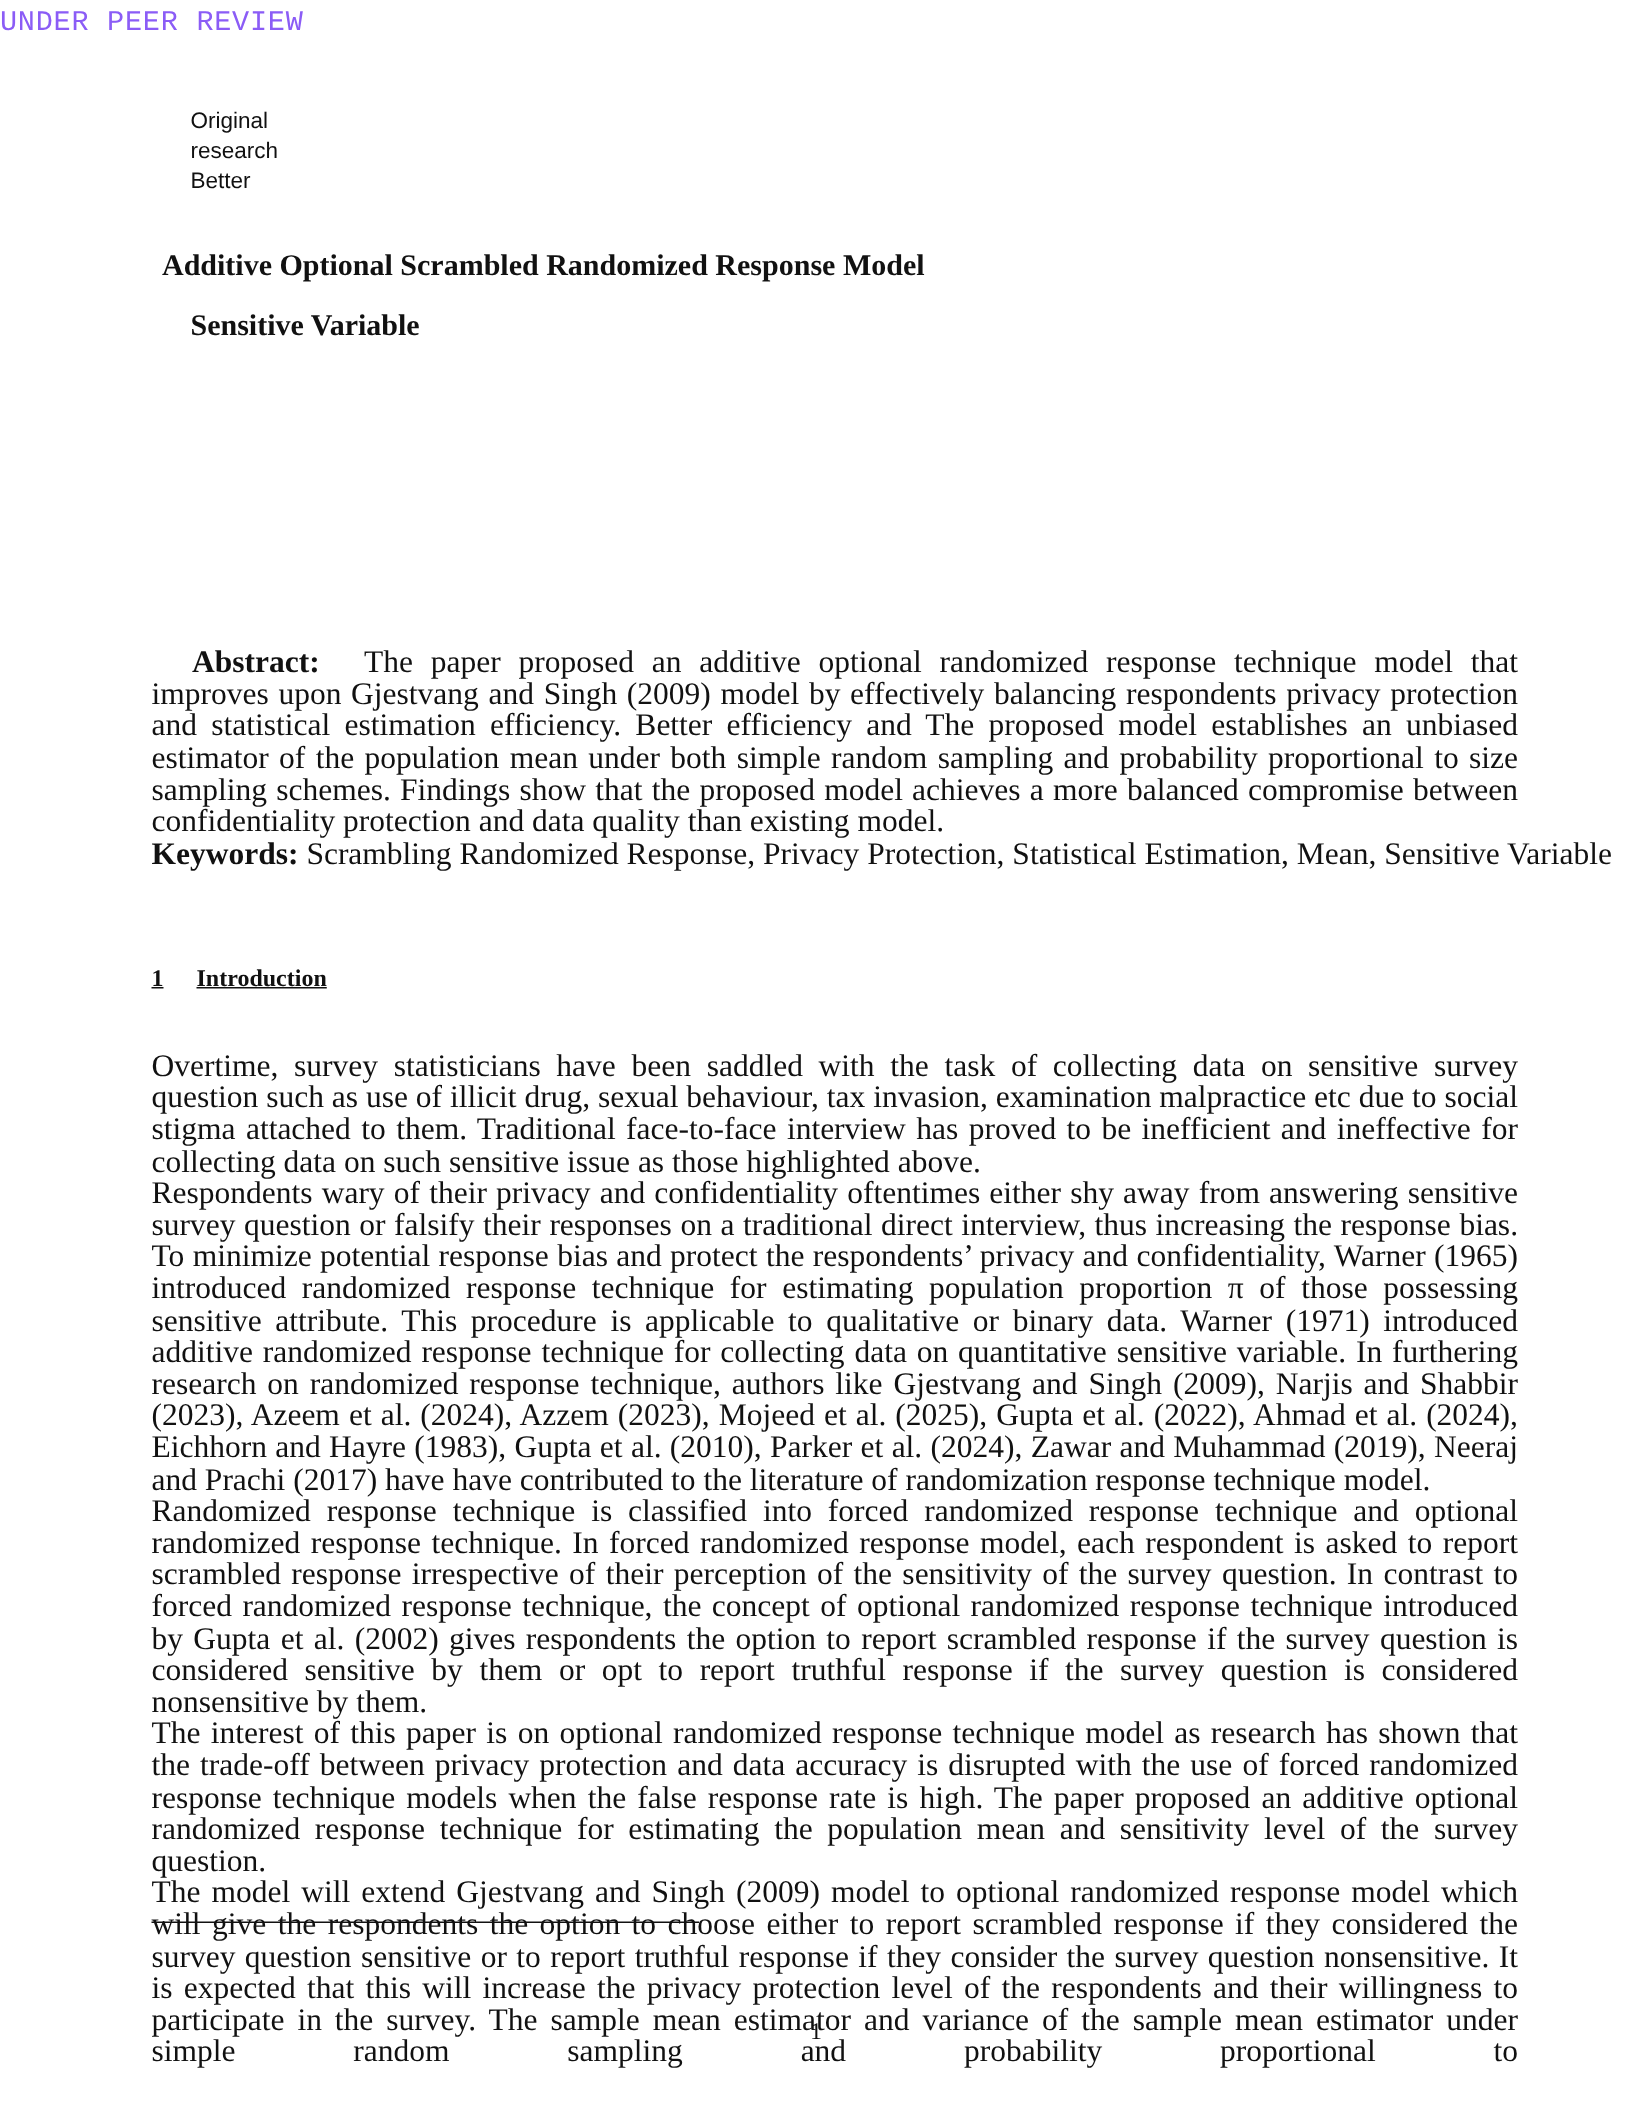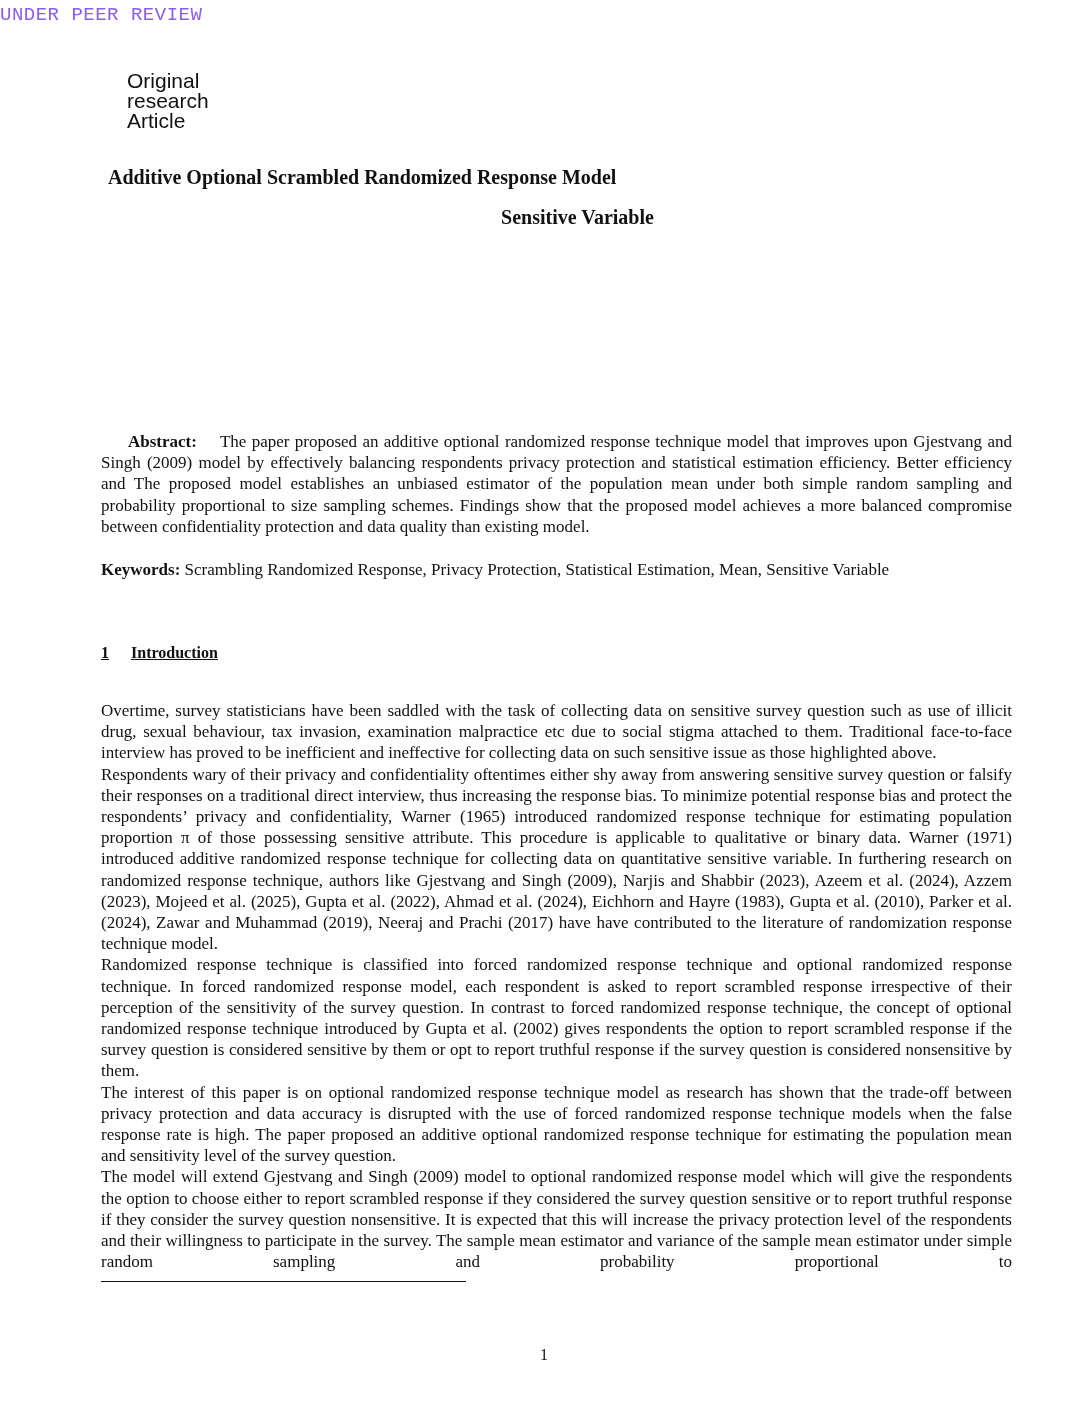--- a/index.html
+++ b/index.html
@@ -8,34 +8,34 @@
       color: #111; font-family: "DejaVu Serif", "Liberation Serif", serif;
     }
     .watermark {
       position: absolute; left: 0; top: 4px;
       font-family: "Liberation Mono", "DejaVu Sans Mono", monospace;
       font-size: 19px; letter-spacing: 0.5px; color: #8b5cf6;
     }
     .article-type {
       position: absolute; left: 127px; top: 71px;
       font-family: "Liberation Sans", "DejaVu Sans", sans-serif;
-      font-size: 21px; line-height: 20px; color: #111;
+      font-size: 15px; line-height: 20px; color: #111;
     }
     .article-type span { display: block; }
     .title {
       position: absolute; left: 108px; top: 158px; width: 920px;
       font-family: "Liberation Serif", "DejaVu Serif", serif;
       font-weight: bold; font-size: 20px; line-height: 39.5px; margin: 0;
     }
     .title span { display: block; white-space: nowrap; }
     .title span.l2 { padding-left: 15px; }
-    .title span.l3 { padding-left: 19px; text-align: center; }
+    .title span.l3 { padding-left: 19px; }
     .text {
       font-family: "Liberation Serif", "DejaVu Serif", serif;
-      font-size: 17px; line-height: 21.2px; text-align: justify;
+      font-size: 21px; line-height: 21.2px; text-align: justify;
       text-align-last: left;
     }
     .abstract {
       position: absolute; left: 101px; top: 431px; width: 911px; margin: 0;
       text-indent: 27px;
     }
     .abstract .label { font-weight: bold; margin-right: 18px; }
     .keywords {
       position: absolute; left: 101px; top: 559px; width: 920px; margin: 0;
       white-space: nowrap;
@@ -61,21 +61,21 @@
     }
   </style>
 </head>
 <body>
 
 <div class="watermark">UNDER PEER REVIEW</div>
 
 <div class="article-type">
   <span>Original</span>
   <span>research</span>
-  <span>Article</span>
+  <span>Better</span>
 </div>
 
 <h1 class="title">
   <span class="l1">Additive Optional Scrambled Randomized Response Model</span>
   <span class="l3">Sensitive Variable</span>
 </h1>
 
 <p class="abstract text">
   <span class="label">Abstract:</span>
   <span>The paper proposed an additive optional randomized response technique model that improves upon Gjestvang and Singh (2009) model by effectively balancing respondents privacy protection and statistical estimation efficiency. Better efficiency and The proposed model establishes an unbiased estimator of the population mean under both simple random sampling and probability proportional to size sampling schemes. Findings show that the proposed model achieves a more balanced compromise between confidentiality protection and data quality than existing model.</span>

